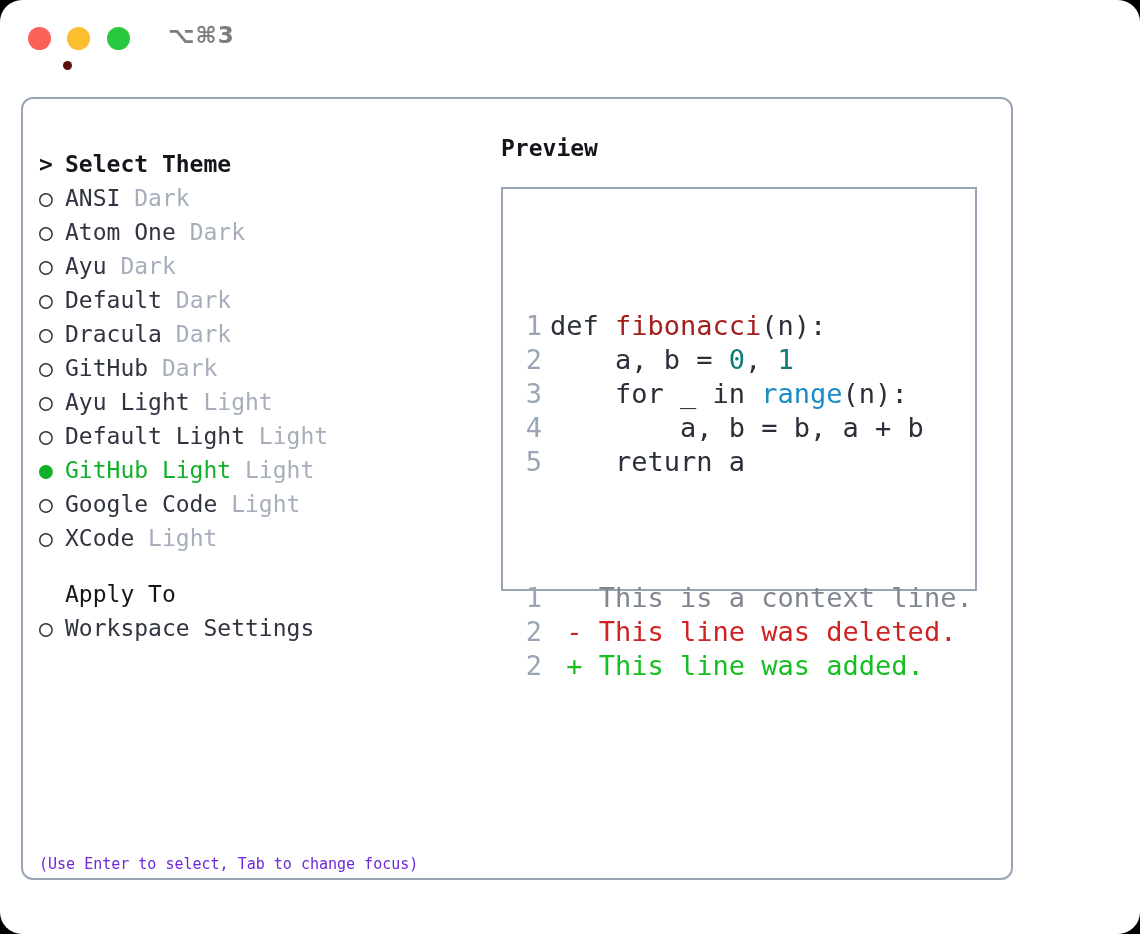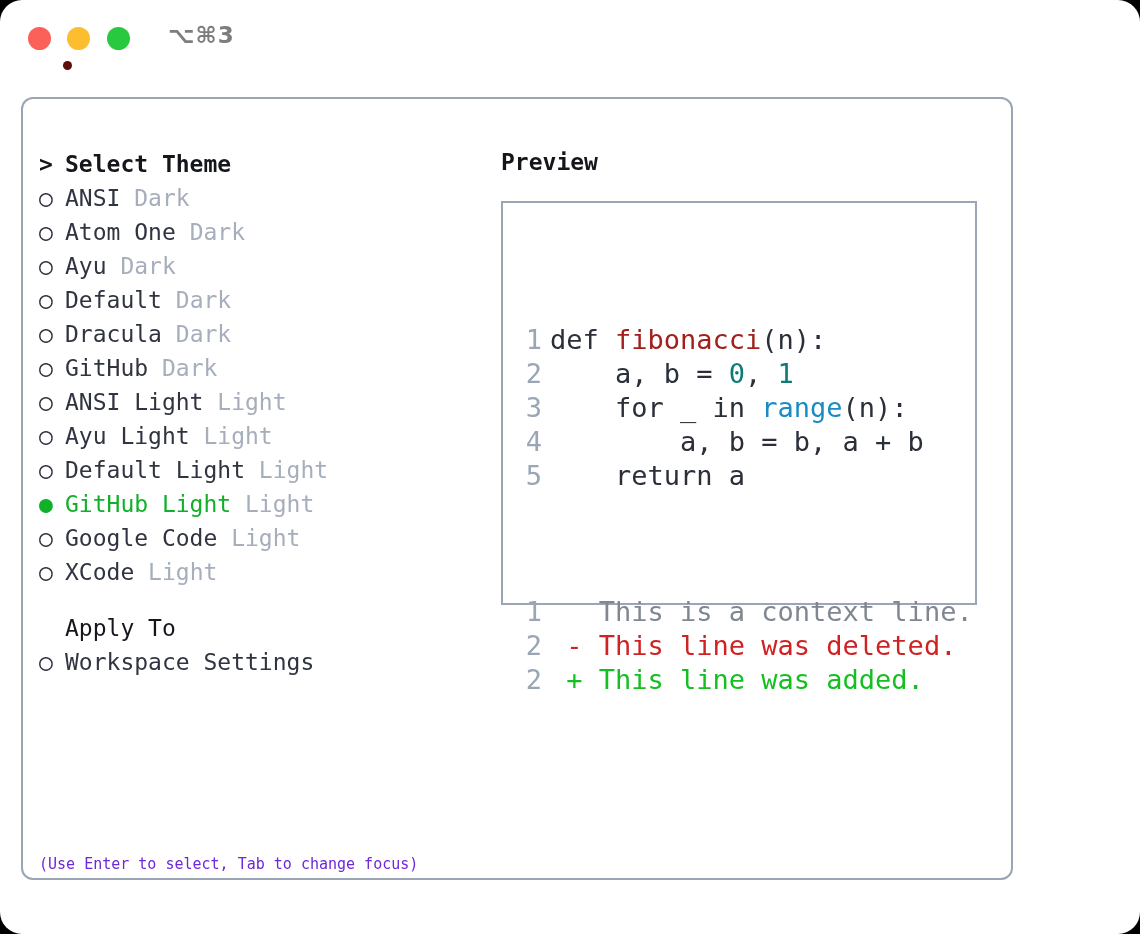--- a/index.html
+++ b/index.html
@@ -131,21 +131,21 @@
     width: 420px;
     font-size: 15px;
     line-height: 34px;
     color: #6d28d9;
   }
 
   
   .right-col {
     position: absolute;
     left: 478px;
-    top: 46px;
+    top: 32px;
     width: 490px;
   }
 
   .preview-title {
     font-size: 23px;
     font-weight: bold;
     color: #14161c;
     height: 34px;
     line-height: 34px;
   }
@@ -209,21 +209,20 @@
         <span class="bullet">&gt;</span><span>Select Theme</span>
       </div>
 
       <div id="theme-rows">
           <div class="row"><span class="bullet">○</span><span class="name">ANSI</span><span class="variant"> Dark</span></div>
           <div class="row"><span class="bullet">○</span><span class="name">Atom One</span><span class="variant"> Dark</span></div>
           <div class="row"><span class="bullet">○</span><span class="name">Ayu</span><span class="variant"> Dark</span></div>
           <div class="row"><span class="bullet">○</span><span class="name">Default</span><span class="variant"> Dark</span></div>
           <div class="row"><span class="bullet">○</span><span class="name">Dracula</span><span class="variant"> Dark</span></div>
           <div class="row"><span class="bullet">○</span><span class="name">GitHub</span><span class="variant"> Dark</span></div>
-          <div class="row"><span class="bullet">○</span><span class="name">ANSI Light</span><span class="variant"> Light</span></div>
           <div class="row"><span class="bullet">○</span><span class="name">Ayu Light</span><span class="variant"> Light</span></div>
           <div class="row"><span class="bullet">○</span><span class="name">Default Light</span><span class="variant"> Light</span></div>
           <div class="row selected"><span class="bullet">●</span><span class="name">GitHub Light</span><span class="variant"> Light</span></div>
           <div class="row"><span class="bullet">○</span><span class="name">Google Code</span><span class="variant"> Light</span></div>
           <div class="row"><span class="bullet">○</span><span class="name">XCode</span><span class="variant"> Light</span></div>
         </div>
 
       <div class="spacer"></div>
 
       <div class="group-title">Apply To</div>

